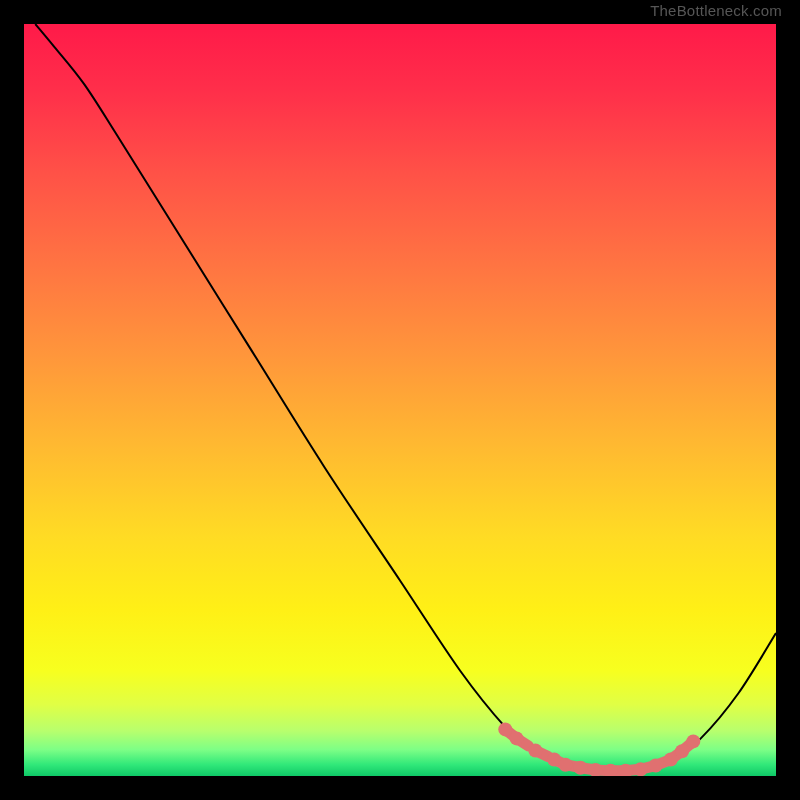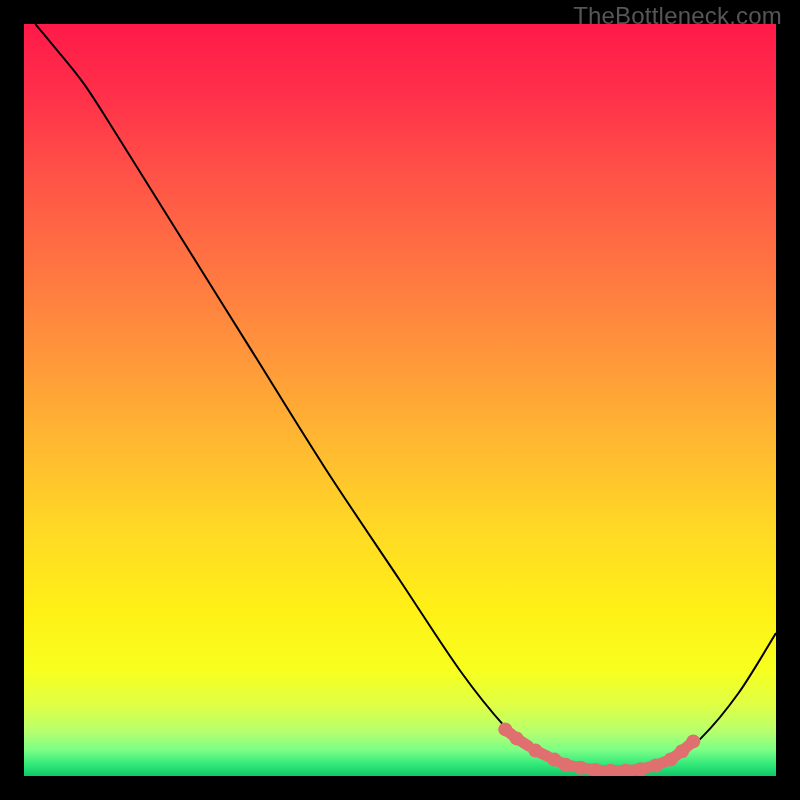--- a/index.html
+++ b/index.html
@@ -21,21 +21,21 @@
     left: 24px;
     top: 24px;
     width: 752px;
     height: 752px;
   }
   .watermark {
     position: absolute;
     top: 2px;
     right: 18px;
     font-family: Arial, Helvetica, sans-serif;
-    font-size: 24px;
+    font-size: 15px;
     font-weight: 500;
     color: #565656;
     letter-spacing: 0.2px;
   }
   svg { display: block; }
 </style>
 </head>
 <body>
 
 <div class="frame">

